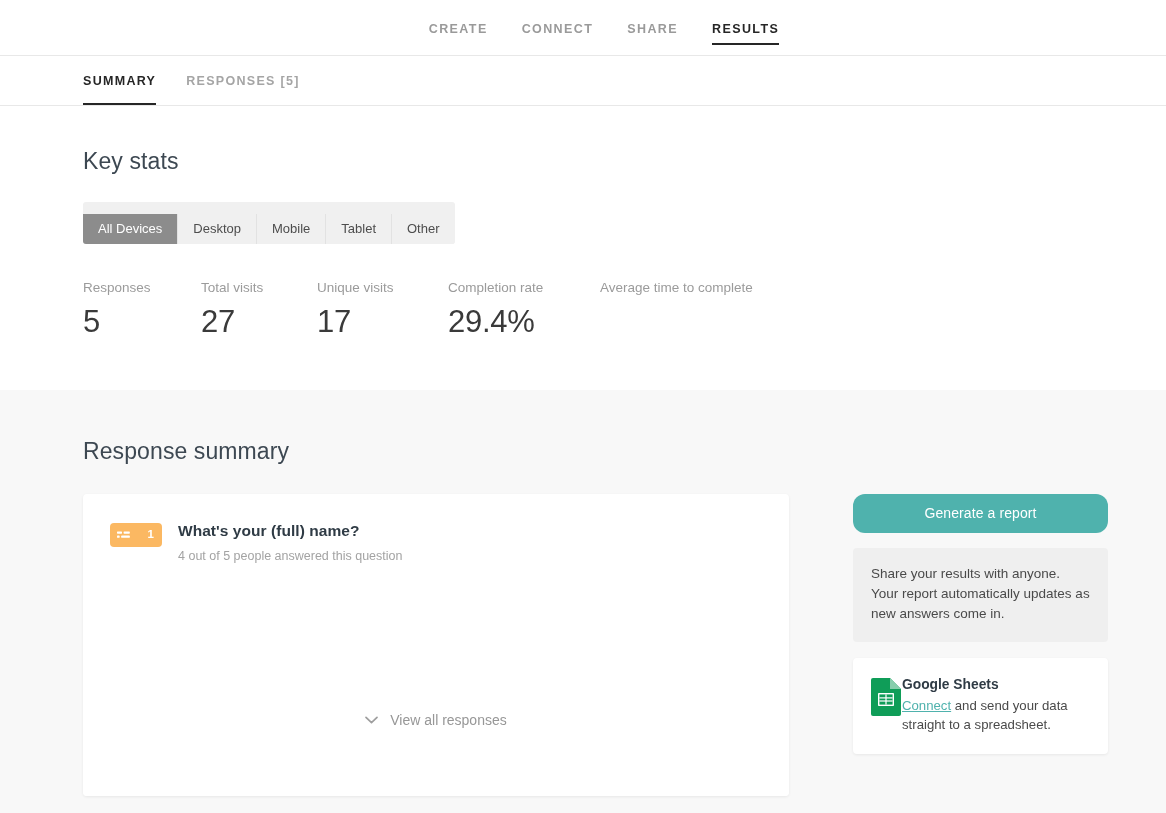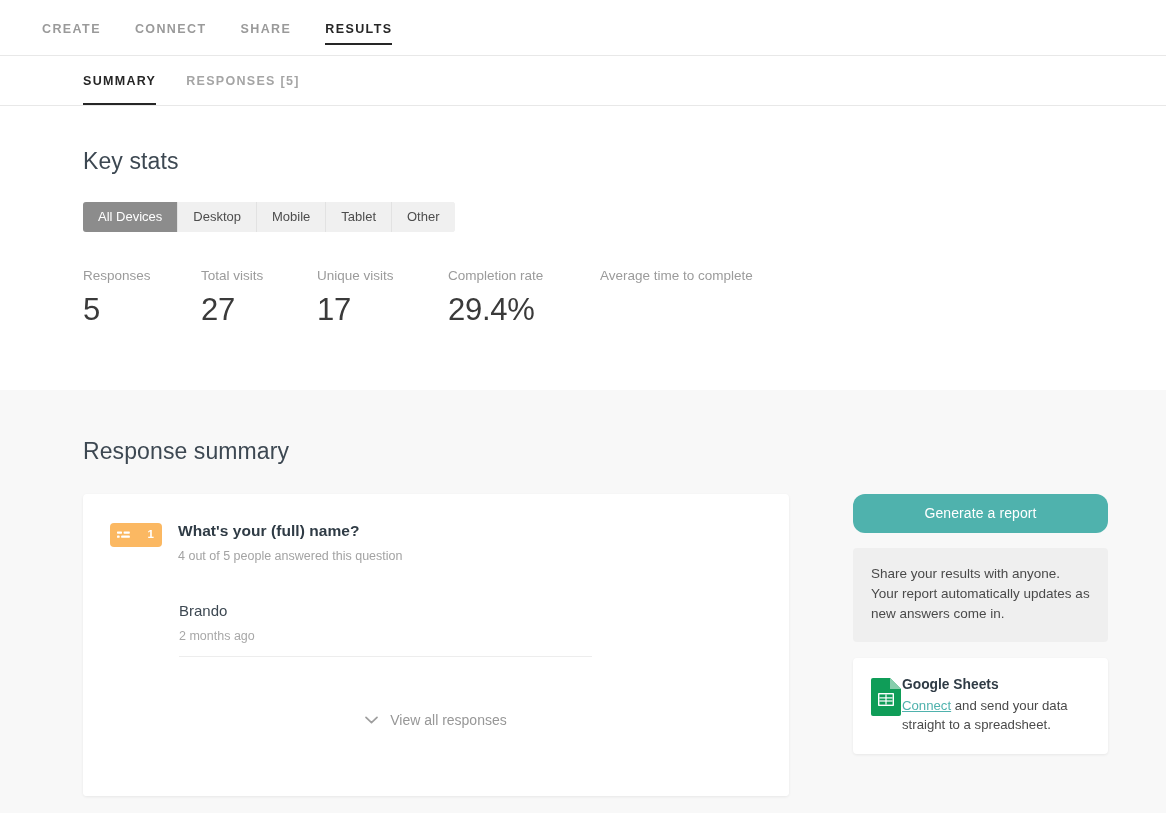--- a/index.html
+++ b/index.html
@@ -17,21 +17,21 @@
     color: #3d4852;
     -webkit-font-smoothing: antialiased;
   }
 
   
   .topnav {
     height: 56px;
     border-bottom: 1px solid #e8e8e8;
     display: flex;
     align-items: center;
-    justify-content: flex-start;
+    justify-content: center;
     background: #fff;
     position: relative;
     padding-left: 42px;
   }
   .topnav-items {
     display: flex;
     align-items: center;
     gap: 34px;
     height: 100%;
   }
@@ -113,20 +113,21 @@
   .seg-btn {
     font-size: 13px;
     color: #4d4d4d;
     background: #f0f0f0;
     padding: 7px 15px 8px;
     cursor: pointer;
     border: none;
     border-right: 1px solid #e2e2e2;
     font-family: inherit;
     line-height: 15px;
+    margin-top: 12px;
   }
   .seg-btn:last-child { border-right: none; }
   .seg-btn.active {
     background: #8c8c8c;
     color: #ffffff;
   }
 
   .stats-row {
     display: flex;
     margin-top: 36px;
@@ -400,31 +401,20 @@
             <rect x="4.2" y="4.6" width="8.6" height="2.2" rx="0.6" fill="#ffffff"></rect>
           </svg>
           <span class="qbadge-num">1</span>
         </div>
         <div class="qhead-text">
           <p class="qtitle">What's your (full) name?</p>
           <div class="qsub">4 out of 5 people answered this question</div>
         </div>
       </div>
 
-      <div class="answers">
-        <div class="answer-row">
-          <div class="answer-text">Brando</div>
-          <div class="answer-time">2 months ago</div>
-        </div>
-        <div class="answer-divider"></div>
-        <div class="answer-row faded">
-          <div class="answer-text"></div>
-          <div class="answer-time"></div>
-        </div>
-      </div>
 
       <div class="qcard-fade"></div>
 
       <div class="viewall">
         <svg class="viewall-chevron" viewBox="0 0 13 8">
           <path d="M1 1.3 L6.5 6.6 L12 1.3" fill="none" stroke="#9e9e9e" stroke-width="1.7" stroke-linecap="round" stroke-linejoin="round"></path>
         </svg>
         <span class="viewall-label">View all responses</span>
       </div>
     </div>

